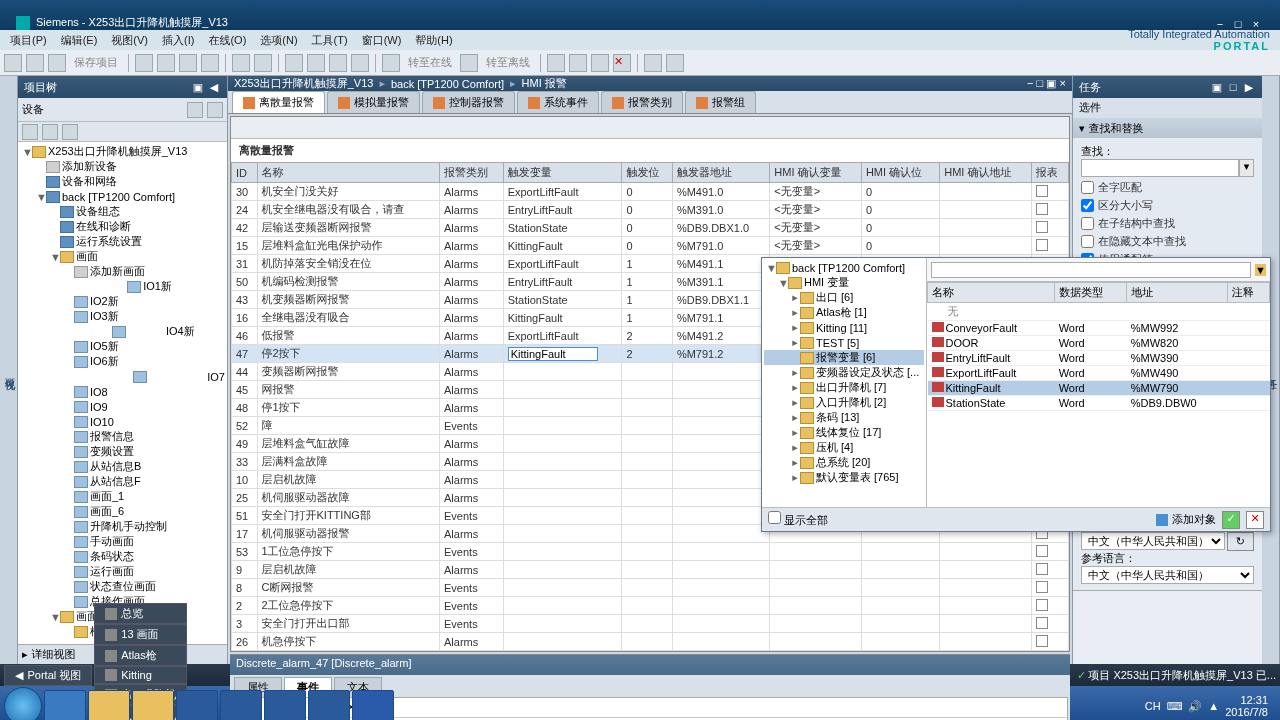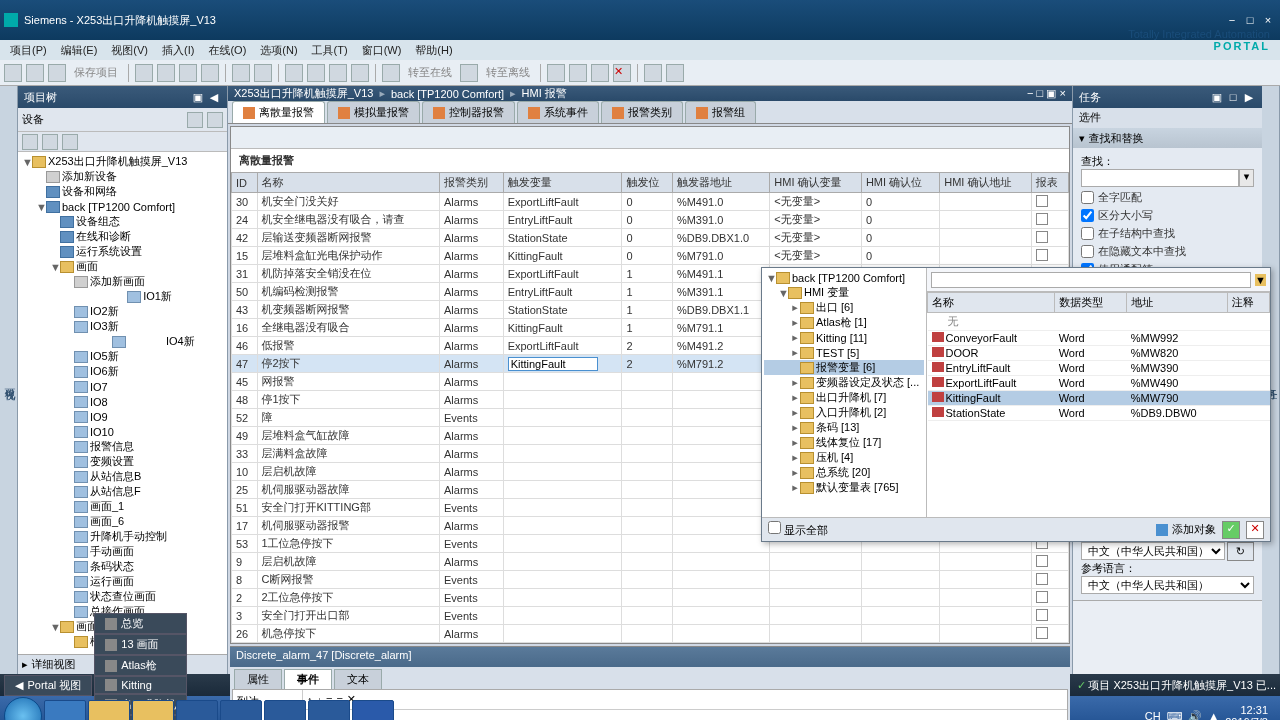--- a/index.html
+++ b/index.html
@@ -1,17 +1,17 @@
 <!DOCTYPE html>
 <html><head>
 <meta charset="utf-8">
 <style>
 * { margin:0; padding:0; box-sizing:border-box; font-family:"Microsoft YaHei","SimSun",Arial,sans-serif; font-size:11px; }
 body { background:#4a6a8a; width:1280px; height:720px; overflow:hidden; position:relative; }
-.titlebar { height:40px; background:linear-gradient(#1a4d7a,#0d3a5f); color:#fff; display:flex; align-items:center; padding:0 4px; }
+.titlebar { height:30px; background:linear-gradient(#1a4d7a,#0d3a5f); color:#fff; display:flex; align-items:flex-end; padding:0 16px; }
 .titlebar .logo { width:14px; height:14px; background:#0aa; margin-right:6px; }
 .titlebar .wincontrols { margin-left:auto; display:flex; gap:2px; }
 .titlebar .wincontrols span { width:16px; text-align:center; cursor:pointer; }
 .menubar { height:20px; background:#d8e4ec; display:flex; align-items:center; padding:0 4px; gap:2px; color:#222; }
 .menubar span { padding:2px 6px; cursor:pointer; }
 .brand { position:absolute; right:10px; top:28px; text-align:right; color:#1a4d7a; font-size:13px; }
 .brand .portal { color:#0aa; font-weight:bold; letter-spacing:2px; }
 .toolbar { height:26px; background:#e8eef4; border-bottom:1px solid #aaa; display:flex; align-items:center; padding:0 4px; gap:4px; }
 .toolbar .sep { width:1px; height:18px; background:#aaa; margin:0 2px; }
 .toolbar .tbtn { width:18px; height:18px; background:#d0d8e0; border:1px solid #9aa; display:inline-block; }
@@ -243,21 +243,21 @@
         <div class="tree-item" style="padding-left: 46px;">
           <span class="exp"></span>
           <span class="ico ico-screen"></span>
           <span>IO5新</span>
         </div>
         <div class="tree-item" style="padding-left: 46px;">
           <span class="exp"></span>
           <span class="ico ico-screen"></span>
           <span>IO6新</span>
         </div>
-        <div class="tree-item" style="padding-left: 46px;">
+        <div class="tree-item" style="padding-left: 46px; justify-content: space-between;">
           <span class="exp"></span>
           <span class="ico ico-screen"></span>
           <span>IO7</span>
         </div>
         <div class="tree-item" style="padding-left: 46px;">
           <span class="exp"></span>
           <span class="ico ico-screen"></span>
           <span>IO8</span>
         </div>
         <div class="tree-item" style="padding-left: 46px;">
@@ -500,20 +500,32 @@
               </tr>
               <tr class="sel">
                 <td>47</td>
                 <td>停2按下</td>
                 <td>Alarms</td>
                 <td><input class="cell-input" value="KittingFault" style=""></td>
                 <td>2</td>
                 <td>%M791.2</td>
                 <td>&lt;无变量&gt;</td>
                 <td>0</td>
+                <td></td>
+                <td><span class="chk"></span></td>
+              </tr>
+              <tr>
+                <td>44</td>
+                <td>变频器断网报警</td>
+                <td>Alarms</td>
+                <td></td>
+                <td></td>
+                <td></td>
+                <td></td>
+                <td></td>
                 <td></td>
                 <td><span class="chk"></span></td>
               </tr>
               <tr>
                 <td>45</td>
                 <td>网报警</td>
                 <td>Alarms</td>
                 <td></td>
                 <td></td>
                 <td></td>

